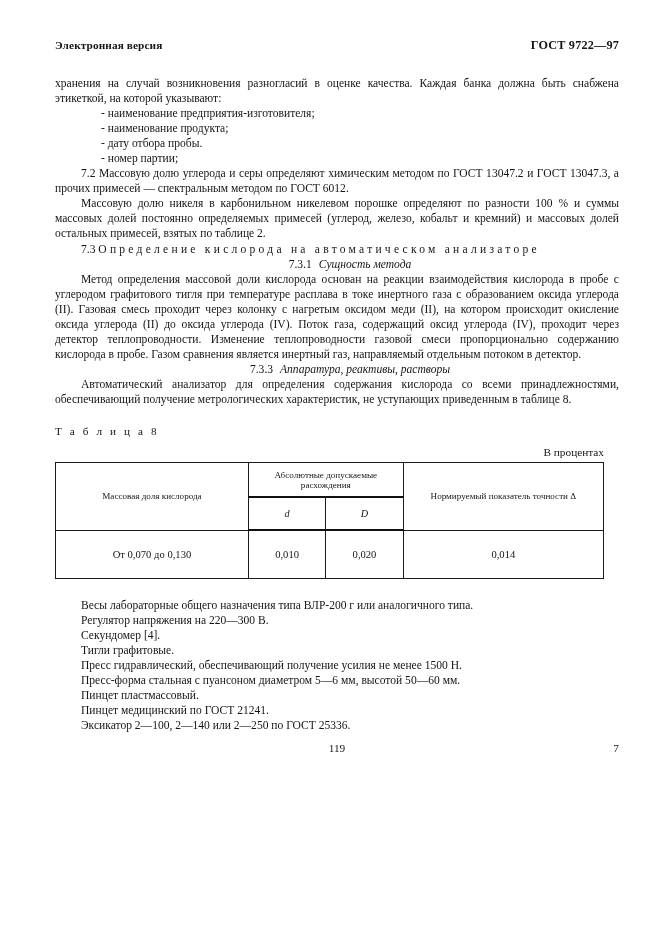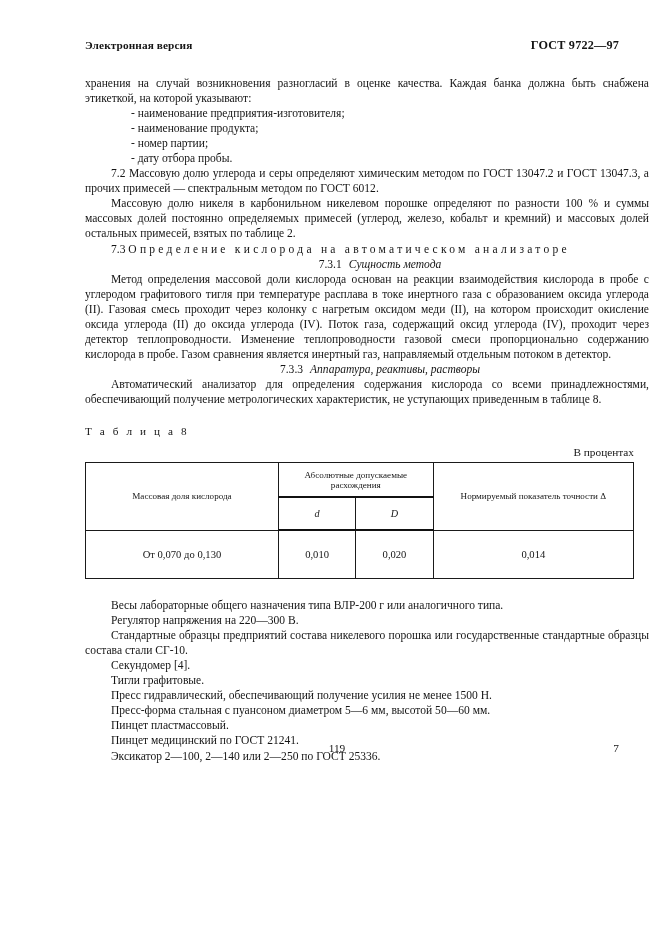--- a/index.html
+++ b/index.html
@@ -14,21 +14,21 @@
     font-family: "Liberation Serif", "DejaVu Serif", serif;
     color: #151515;
     position: relative;
     overflow: hidden;
   }
   .page {
     position: relative;
     width: 661px;
     height: 804px;
     box-sizing: border-box;
-    padding: 38px 42px 0 85px;
+    padding: 38px 42px 0 55px;
     border-radius: 15px;
   }
 
   
   .runhead {
     display: flex;
     justify-content: space-between;
     align-items: baseline;
     font-weight: bold;
     font-size: 11.3px;
@@ -146,22 +146,22 @@
     <span class="left">Электронная версия</span>
     <span class="right">ГОСТ 9722—97</span>
   </div>
 
   <div class="body-col">
 
     <p class="cont">хранения на случай возникновения разногласий в оценке качества. Каждая банка должна быть снабжена этикеткой, на которой указывают:</p>
 
     <p class="dash">- наименование предприятия-изготовителя;</p>
     <p class="dash">- наименование продукта;</p>
+    <p class="dash">- дату отбора пробы.</p>
     <p class="dash">- номер партии;</p>
-    <p class="dash">- дату отбора пробы.</p>
 
     <p class="para">7.2  Массовую долю углерода и серы определяют химическим  методом по ГОСТ 13047.2 и ГОСТ 13047.3, а прочих примесей — спектральным методом по ГОСТ 6012.</p>
     <p class="para">Массовую долю никеля в карбонильном никелевом порошке определяют по разности 100 % и суммы массовых долей постоянно определяемых примесей (углерод, железо, кобальт и кремний) и массовых долей остальных примесей, взятых по таблице 2.</p>
 
     <p class="sec-head"><span>7.3</span> <span class="spaced">Определение  кислорода  на  автоматическом  анализаторе</span></p>
 
     <p class="subhead"><span>7.3.1</span><span class="it">Сущность метода</span></p>
 
     <p class="para">Метод определения массовой доли кислорода основан на реакции взаимодействия кислорода в пробе с углеродом графитового тигля при температуре расплава в токе инертного газа с образованием оксида углерода (II). Газовая смесь проходит через колонку с нагретым оксидом меди (II), на котором происходит окисление оксида углерода (II) до оксида углерода (IV). Поток газа, содержащий оксид углерода (IV), проходит через детектор теплопроводности. Изменение теплопроводности газовой смеси пропорционально содержанию кислорода в пробе. Газом сравнения является инертный газ, направляемый отдельным потоком в детектор.</p>
 
@@ -192,21 +192,20 @@
           <td class="c3 h-data">0,020</td>
           <td class="c4 h-data">0,014</td>
         </tr>
       </tbody>
     </table>
   </div>
 
   <div class="body-col tail">
     <p class="para">Весы лабораторные общего назначения типа ВЛР-200 г или аналогичного типа.</p>
     <p class="para">Регулятор напряжения на 220—300 В.</p>
-    <p class="para">Стандартные образцы предприятий состава никелевого порошка или государственные стандартные образцы состава стали СГ-10.</p>
     <p class="para">Секундомер [4].</p>
     <p class="para">Тигли графитовые.</p>
     <p class="para">Пресс гидравлический, обеспечивающий получение усилия не менее 1500 Н.</p>
     <p class="para">Пресс-форма стальная с пуансоном диаметром 5—6 мм, высотой 50—60 мм.</p>
     <p class="para">Пинцет пластмассовый.</p>
     <p class="para">Пинцет медицинский по ГОСТ 21241.</p>
     <p class="para">Эксикатор 2—100, 2—140 или 2—250 по ГОСТ 25336.</p>
   </div>
 
   <div class="footer">

